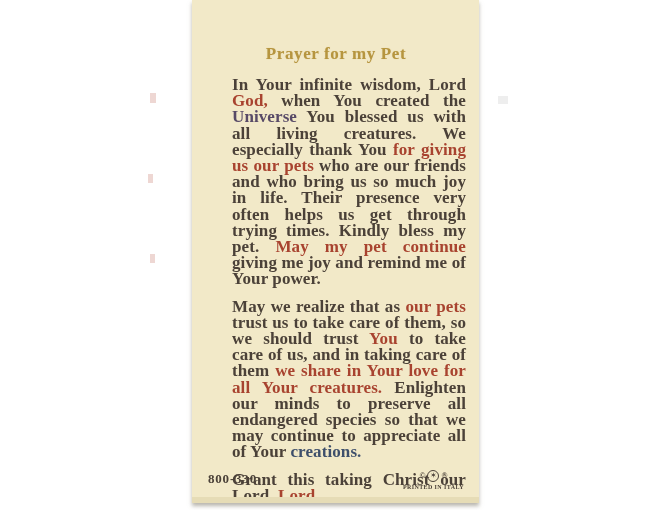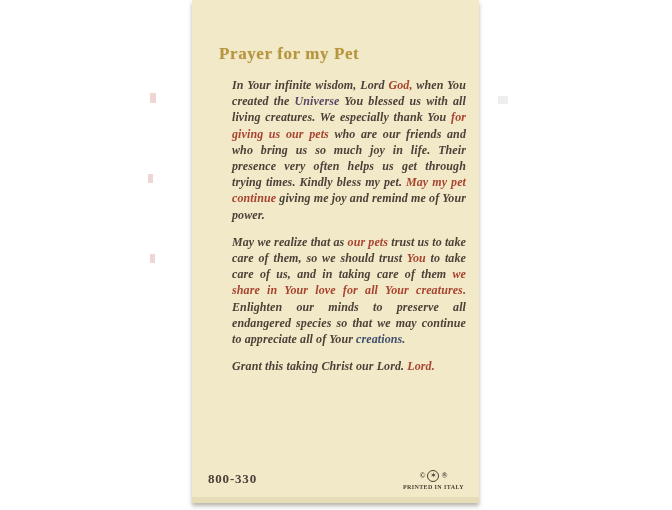--- a/index.html
+++ b/index.html
@@ -37,39 +37,38 @@
   .card-content {
     position: absolute;
     left: 0; top: 0;
     width: 287px;
     box-sizing: border-box;
     padding: 44px 13px 0 40px;
   }
   .card-title {
     position: relative;
     left: -13px;
-    text-align: left;
+    text-align: center;
     font-size: 17px;
     font-weight: 700;
     letter-spacing: 0.6px;
     color: var(--gold, #b6953f);
     margin: 0 0 13px 0;
     text-shadow: 0 0 1px rgba(182, 149, 63, 0.35);
   }
   .prayer-body {
     color: var(--ink, #4b4138);
   }
   .prayer-paragraph {
     margin: 0 0 11px 0;
-    font-size: 12px;
+    font-size: 17px;
     line-height: 16.2px;
     font-weight: 700;
     text-align: justify;
     letter-spacing: 0.1px;
-    font-style: italic;
   }
   .prayer-paragraph:last-child { margin-bottom: 0; }
   .c-red    { color: var(--accent-red, #a8432f); }
   .c-blue   { color: var(--accent-blue, #3e4f6b); }
   .c-purple { color: var(--accent-purple, #584a67); }
   .catalog-number {
     position: absolute;
     left: 16px;
     bottom: 16px;
     font-size: 13px;

